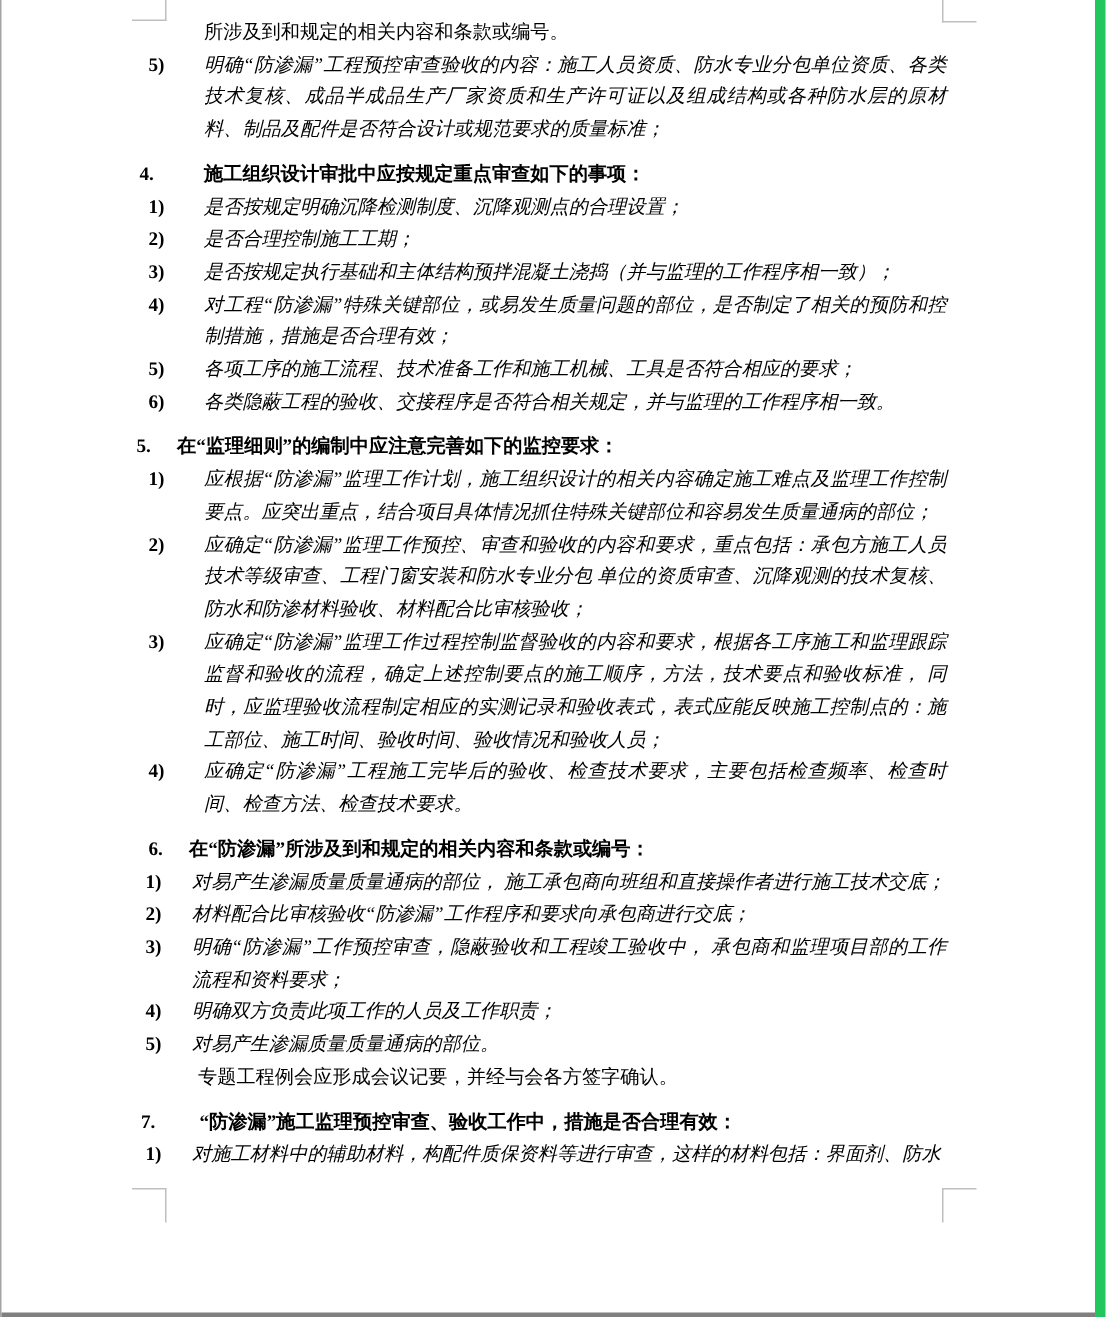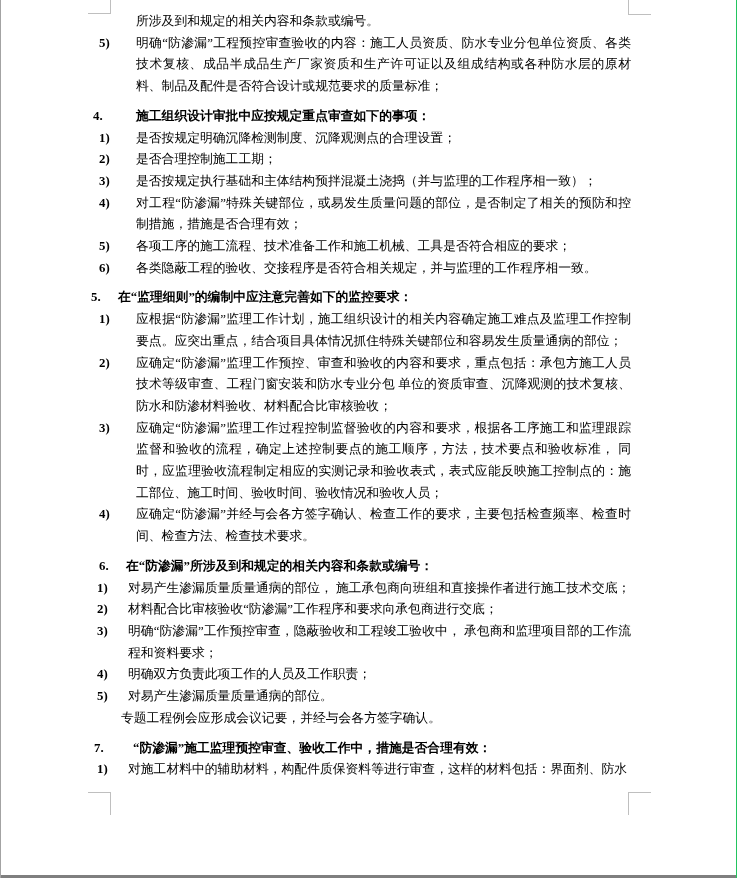--- a/index.html
+++ b/index.html
@@ -3,53 +3,53 @@
 <meta charset="utf-8">
 <style>
   html,body{margin:0;padding:0;}
   body{
     width:737px;height:878px;position:relative;background:#ffffff;
     font-family:"Liberation Serif","DejaVu Serif",serif;
     overflow:hidden;
   }
   .page{
     position:absolute;inset:0;background:#ffffff;box-sizing:border-box;
-    border-left:1px solid #a3a3a3;border-right:1px solid #22c55e;
+    border-left:1px solid #a3a3a3;border-right:7px solid #22c55e;
   }
   .bottom-edge{
     position:absolute;left:0;right:0;bottom:0;height:3px;background:#7f7f7f;
   }
   
   .crop{position:absolute;box-sizing:border-box;}
   .crop-tl{left:87px;top:0;width:23px;height:14px;border-right:1px solid #bfbfbf;border-bottom:1px solid #bfbfbf;}
   .crop-tr{left:627px;top:0;width:23px;height:15px;border-left:1px solid #bfbfbf;border-bottom:1px solid #bfbfbf;}
   .crop-bl{left:87px;top:792px;width:23px;height:23px;border-right:1px solid #bfbfbf;border-top:1px solid #bfbfbf;}
   .crop-br{left:627px;top:792px;width:23px;height:23px;border-left:1px solid #bfbfbf;border-top:1px solid #bfbfbf;}
 
   .content{
     position:absolute;left:90px;top:11px;width:540px;
     font-size:12.8px;line-height:21.7px;color:#000;
   }
   .cont-line{margin:0 0 0 45px;width:495px;text-align:justify;}
   .row{display:flex;margin:0;}
   .row .num{font-weight:700;white-space:nowrap;}
-  .row .txt{flex:1;text-align:justify;}
+  .row .txt{flex:1;text-align:justify;font-style:italic;}
   
   .it-a .num{margin-left:8px;flex:0 0 37px;}
   
   .it-b .num{margin-left:6px;flex:0 0 31px;}
   
   .heading{display:flex;font-weight:700;margin-top:8px;}
   .heading .num{white-space:nowrap;}
   .heading .title{flex:1;}
   .h-4 .num{margin-left:2px;flex:0 0 43px;}
   .h-5 .num{margin-left:0;flex:0 0 27px;}
   .h-6 .num{margin-left:8px;flex:0 0 27px;}
   .h-7 .num{margin-left:3px;flex:0 0 39px;}
-  .note-line{margin:0 0 0 30px;width:503px;text-align:justify;}
+  .note-line{margin:0 0 0 41px;width:503px;text-align:justify;}
 </style>
 </head>
 <body>
 
 <div class="page">
 
   <div class="crop crop-tl"></div>
   <div class="crop crop-tr"></div>
   <div class="crop crop-bl"></div>
   <div class="crop crop-br"></div>
@@ -103,21 +103,21 @@
     <div class="row it-a">
       <span class="num">2)</span>
       <span class="txt">应确定“防渗漏”监理工作预控、审查和验收的内容和要求，重点包括：承包方施工人员技术等级审查、工程门窗安装和防水专业分包 单位的资质审查、沉降观测的技术复核、防水和防渗材料验收、材料配合比审核验收；</span>
     </div>
     <div class="row it-a">
       <span class="num">3)</span>
       <span class="txt">应确定“防渗漏”监理工作过程控制监督验收的内容和要求，根据各工序施工和监理跟踪监督和验收的流程，确定上述控制要点的施工顺序，方法，技术要点和验收标准， 同时，应监理验收流程制定相应的实测记录和验收表式，表式应能反映施工控制点的：施工部位、施工时间、验收时间、验收情况和验收人员；</span>
     </div>
     <div class="row it-a">
       <span class="num">4)</span>
-      <span class="txt">应确定“防渗漏”并经与会各方签字确认、检查工作的要求，主要包括检查频率、检查时间、检查方法、检查技术要求。</span>
+      <span class="txt">应确定“防渗漏”工程施工完毕后的验收、检查技术要求，主要包括检查频率、检查时间、检查方法、检查技术要求。</span>
     </div>
 
     <div class="heading h-6">
       <span class="num">6.</span>
       <span class="title">在“防渗漏”所涉及到和规定的相关内容和条款或编号：</span>
     </div>
     <div class="row it-b">
       <span class="num">1)</span>
       <span class="txt">对易产生渗漏质量质量通病的部位， 施工承包商向班组和直接操作者进行施工技术交底；</span>
     </div>

